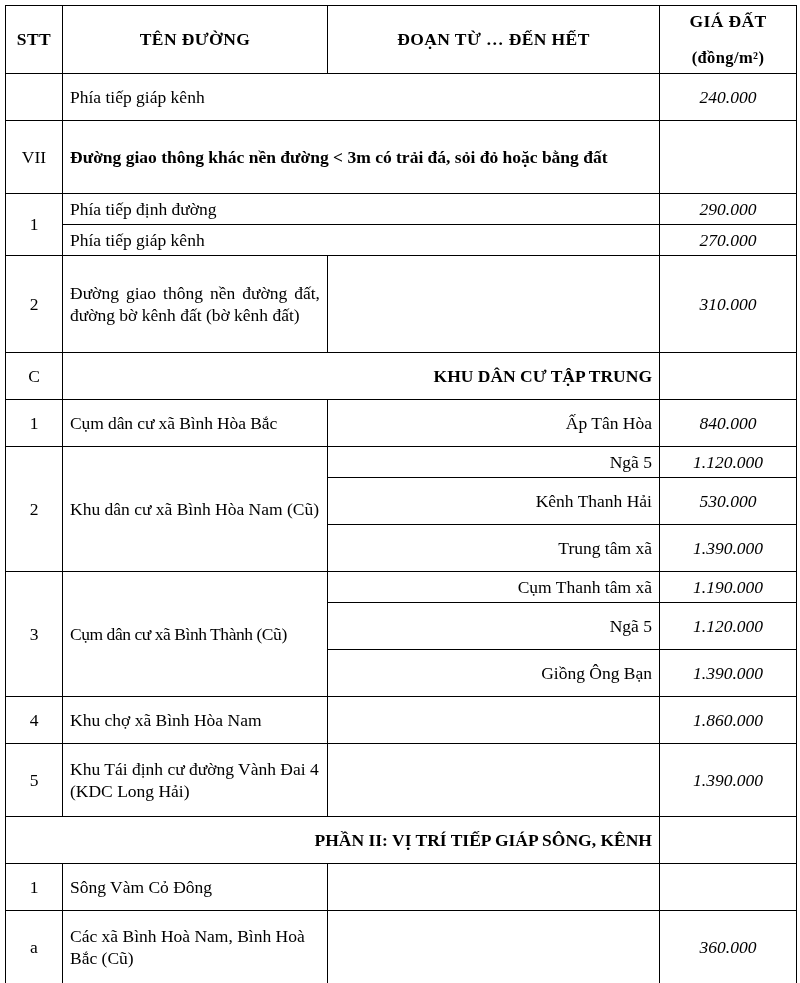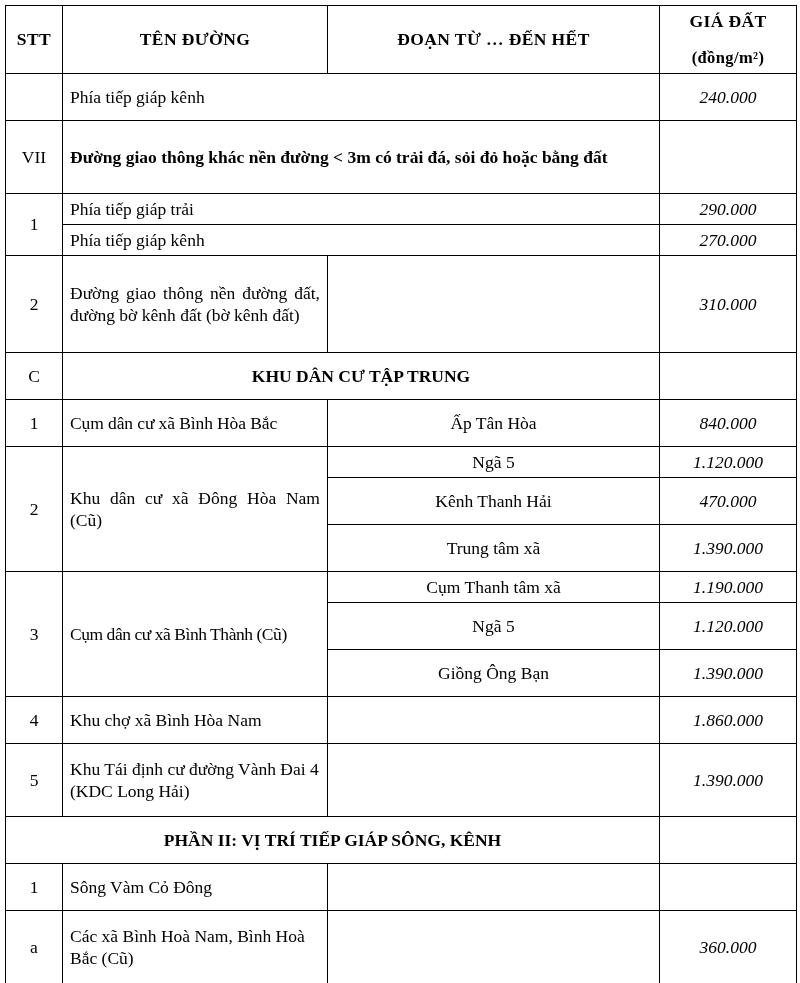--- a/index.html
+++ b/index.html
@@ -68,24 +68,24 @@
   .stt-b { font-weight: normal; }
   .price {
     text-align: center;
     vertical-align: middle;
     padding-left: 3px;
     padding-right: 3px;
     white-space: nowrap;
     font-style: italic;
   }
   .name { text-align: left; margin-left: 22px; }
-  .seg  { text-align: center; margin-left: 29px; }
+  .seg  { text-align: right; margin-left: 29px; }
   .section-title {
     font-weight: bold;
-    text-align: center;
+    text-align: right;
   }
   .justify {
     text-align: justify;
     text-align-last: left;
   }
   .condensed {
     white-space: nowrap;
     letter-spacing: -0.45px;
     font-stretch: condensed;
   }
@@ -130,21 +130,21 @@
       </tr>
 
       <tr>
         <td class="stt stt-b tall-2">VII</td>
         <td class="section-title justify" colspan="2">Đường giao thông khác nền đường &lt; 3m có trải đá, sỏi đỏ hoặc bằng đất</td>
         <td class="price"></td>
       </tr>
 
       <tr>
         <td class="stt tall-1" rowspan="2">1</td>
-        <td class="name" colspan="2">Phía tiếp giáp trải</td>
+        <td class="name" colspan="2">Phía tiếp định đường</td>
         <td class="price">290.000</td>
       </tr>
 
       <tr>
         <td class="name" colspan="2">Phía tiếp giáp kênh</td>
         <td class="price">270.000</td>
       </tr>
 
       <tr>
         <td class="stt tall-3">2</td>
@@ -161,27 +161,27 @@
 
       <tr>
         <td class="stt tall-1">1</td>
         <td class="name tight nowrap">Cụm dân cư xã Bình Hòa Bắc</td>
         <td class="seg">Ấp Tân Hòa</td>
         <td class="price">840.000</td>
       </tr>
 
       <tr>
         <td class="stt tall-1" rowspan="3">2</td>
-        <td class="name justify" rowspan="3">Khu dân cư xã Đông Hòa Nam (Cũ)</td>
+        <td class="name justify" rowspan="3">Khu dân cư xã Bình Hòa Nam (Cũ)</td>
         <td class="seg">Ngã 5</td>
         <td class="price">1.120.000</td>
       </tr>
       <tr>
         <td class="seg tall-1">Kênh Thanh Hải</td>
-        <td class="price">470.000</td>
+        <td class="price">530.000</td>
       </tr>
       <tr>
         <td class="seg tall-1">Trung tâm xã</td>
         <td class="price">1.390.000</td>
       </tr>
 
       <tr>
         <td class="stt tall-1" rowspan="3">3</td>
         <td class="name condensed" rowspan="3">Cụm dân cư xã Bình Thành (Cũ)</td>
         <td class="seg">Cụm Thanh tâm xã</td>

